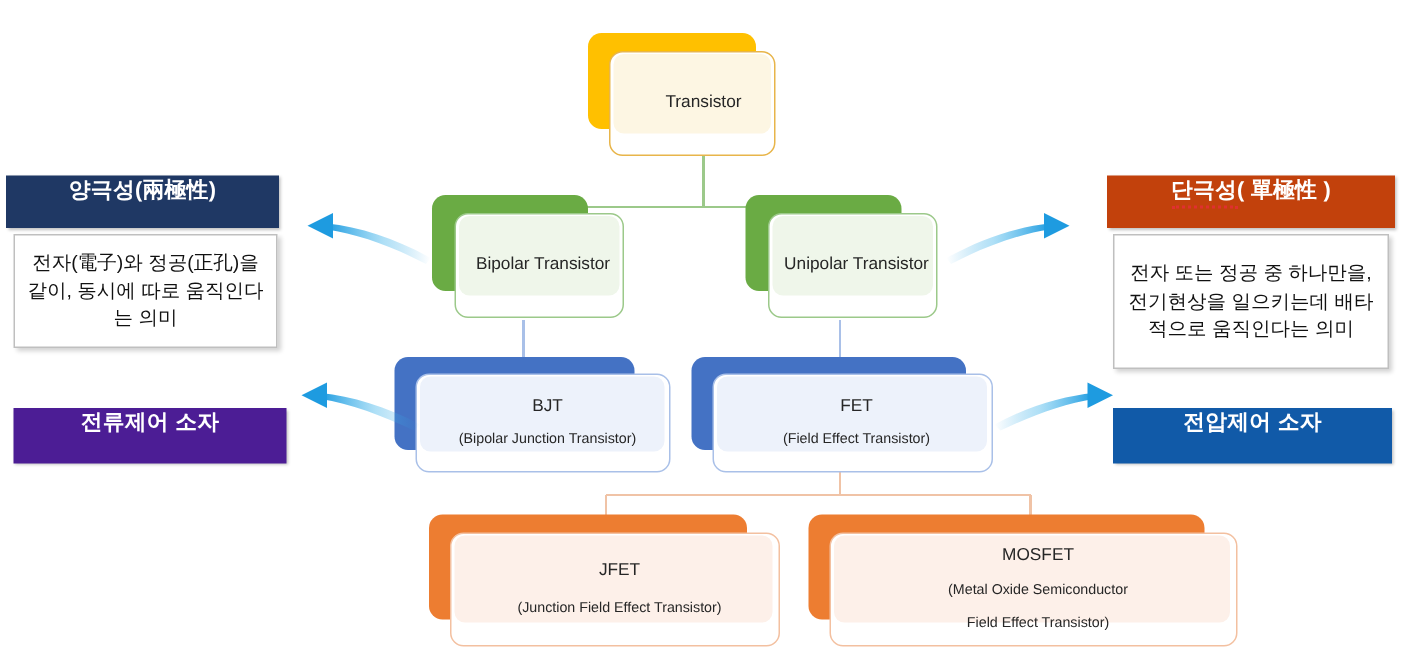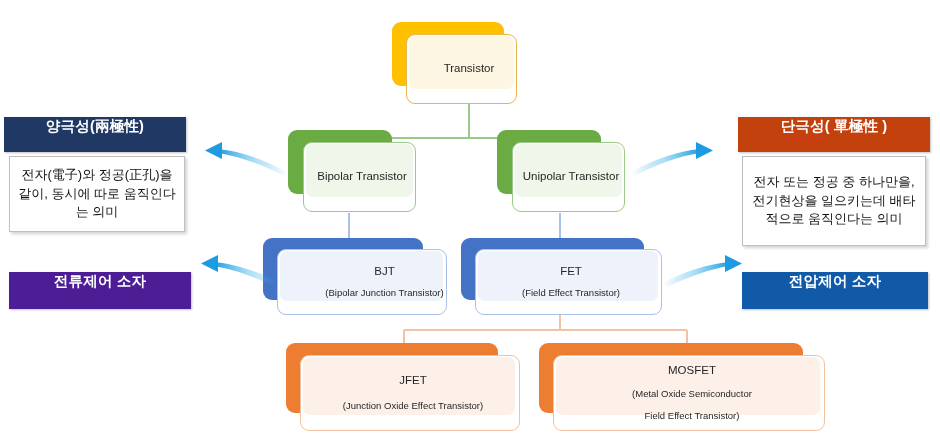--- a/index.html
+++ b/index.html
@@ -170,21 +170,21 @@
 
   <div class="node" style="left:497px; top:130px; width:132px; height:84px;">
     <div class="slab" style="width:104px; height:64px; background:#6AAB44;"></div>
     <div class="card" style="left:15px; top:12px; width:113px; height:70px; border:1.2px solid #9CC98A;"></div>
     <div class="tint" style="left:18px; top:14px; width:107px; height:53px; background:#EFF6EA;"></div>
     <div class="txt" style="top:12px; height:70px;">
       <span class="t1">Unipolar Transistor</span>
     </div>
   </div>
 
-  <div class="node" style="left:263px; top:238px; width:188px; height:78px;padding-left:39px;">
+  <div class="node" style="left:263px; top:238px; width:188px; height:78px;">
     <div class="slab" style="width:160px; height:62px; background:#4472C4;"></div>
     <div class="card" style="left:14px; top:11px; width:170px; height:66px; border:1.2px solid #A9C0E8;"></div>
     <div class="tint" style="left:17px; top:13px; width:163px; height:50px; background:#EDF2FB;"></div>
     <div class="txt" style="top:11px; height:66px;">
       <span class="t1">BJT</span>
       <span class="t2" style="margin-top:7px;">(Bipolar Junction Transistor)</span>
     </div>
   </div>
 
   <div class="node" style="left:461px; top:238px; width:204px; height:78px;">
@@ -196,21 +196,21 @@
       <span class="t2" style="margin-top:7px;">(Field Effect Transistor)</span>
     </div>
   </div>
 
   <div class="node" style="left:286px; top:343px; width:238px; height:90px;">
     <div class="slab" style="width:212px; height:70px; background:#ED7D31;"></div>
     <div class="card" style="left:14px; top:12px; width:220px; height:76px; border:1.2px solid #F3C0A0;"></div>
     <div class="tint" style="left:17px; top:14px; width:212px; height:58px; background:#FDF0E9;"></div>
     <div class="txt" style="top:12px; height:76px;">
       <span class="t1">JFET</span>
-      <span class="t2" style="margin-top:12px;">(Junction Oxide Effect Transistor)</span>
+      <span class="t2" style="margin-top:12px;">(Junction Field Effect Transistor)</span>
     </div>
   </div>
 
   <div class="node" style="left:539px; top:343px; width:290px; height:90px;">
     <div class="slab" style="width:264px; height:70px; background:#ED7D31;"></div>
     <div class="card" style="left:14px; top:12px; width:272px; height:76px; border:1.2px solid #F3C0A0;"></div>
     <div class="tint" style="left:17px; top:14px; width:264px; height:58px; background:#FDF0E9;"></div>
     <div class="txt" style="top:12px; height:76px;align-items:center;">
       <span class="t1">MOSFET</span>
       <span class="t2" style="margin-top:9px;">(Metal Oxide Semiconductor</span>

